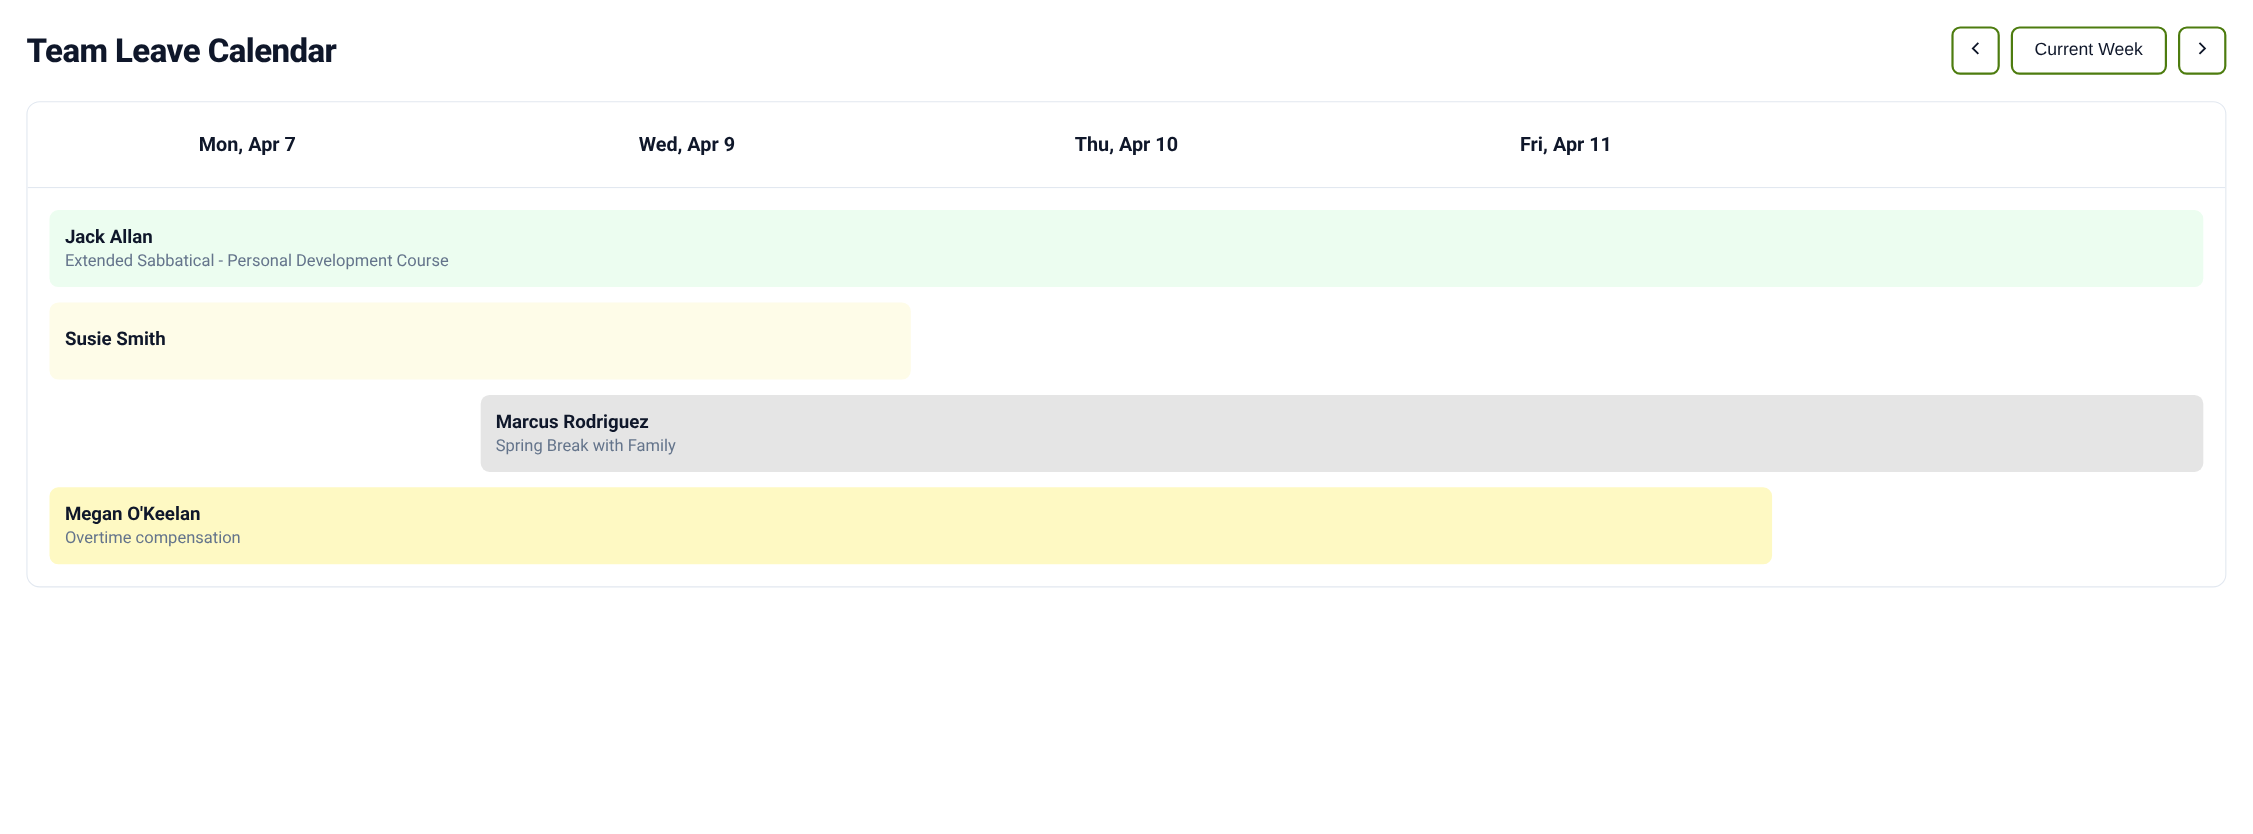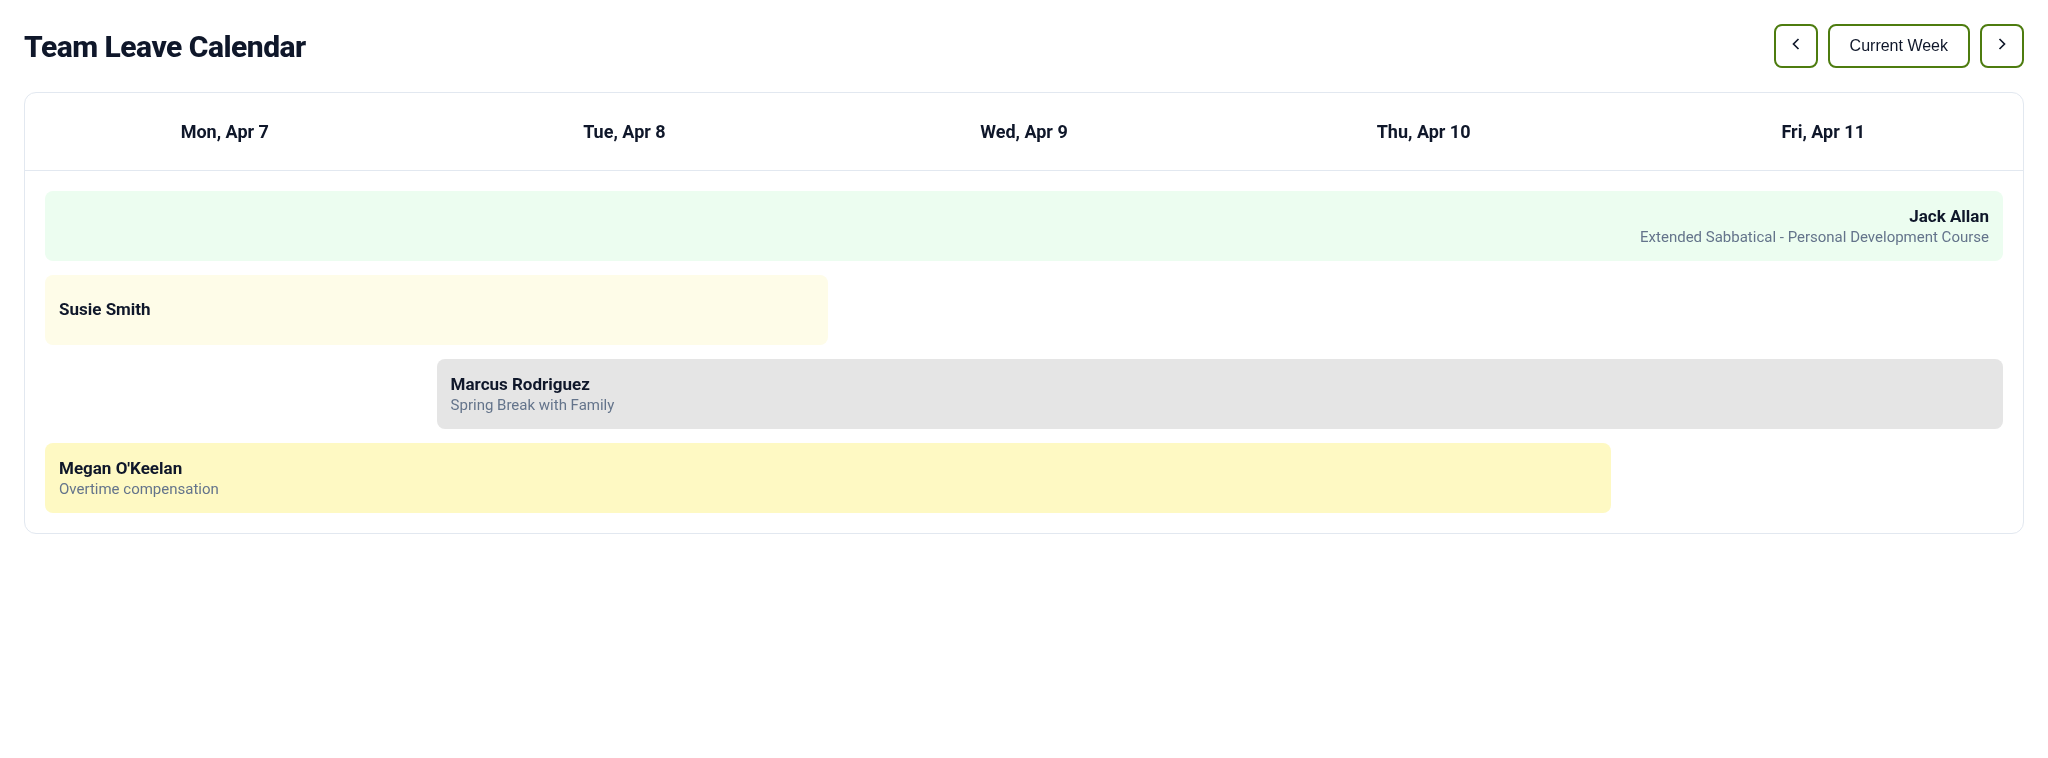--- a/index.html
+++ b/index.html
@@ -157,29 +157,28 @@
             <polyline points="9 18 15 12 9 6"></polyline>
           </svg>
       </span>
     </button>
   </div>
 </div>
 
 <div class="calendar-card">
   <div class="day-headers">
     <div class="day-header">Mon, Apr 7</div>
-    <div class="day-header">Tue, Apr 8</div>
     <div class="day-header">Wed, Apr 9</div>
     <div class="day-header">Thu, Apr 10</div>
     <div class="day-header">Fri, Apr 11</div>
   </div>
 
   <div class="events-container">
     <div class="event-row">
-      <div class="event-bar bg-green" style="grid-column: 1 / span 5; align-items: flex-end;">
+      <div class="event-bar bg-green" style="grid-column: 1 / span 5;">
         <div class="event-name">Jack Allan</div>
         <div class="event-desc">Extended Sabbatical - Personal Development Course</div>
       </div>
     </div>
 
     <div class="event-row">
       <div class="event-bar bg-yellow" style="grid-column: 1 / span 2;">
         <div class="event-name">Susie Smith</div>
       </div>
     </div>

